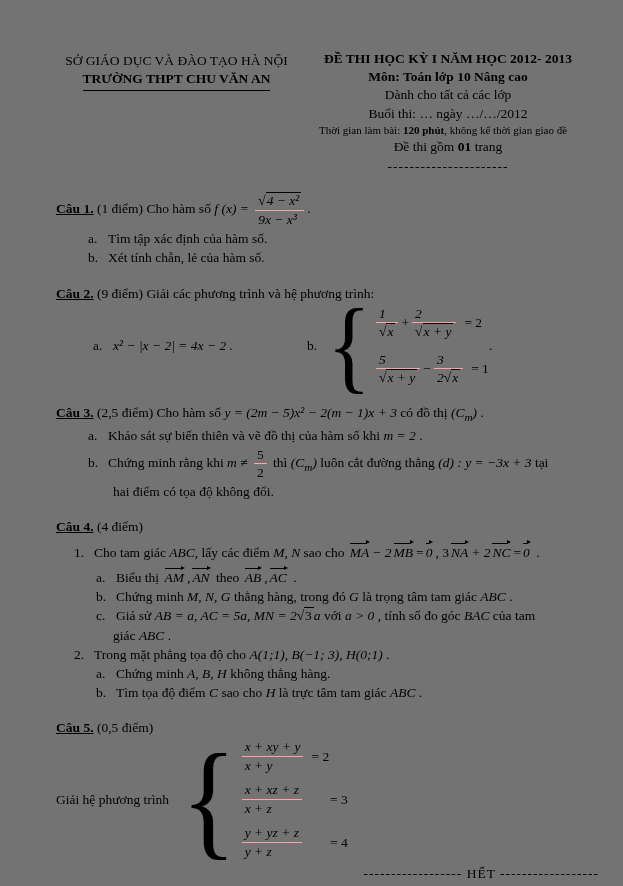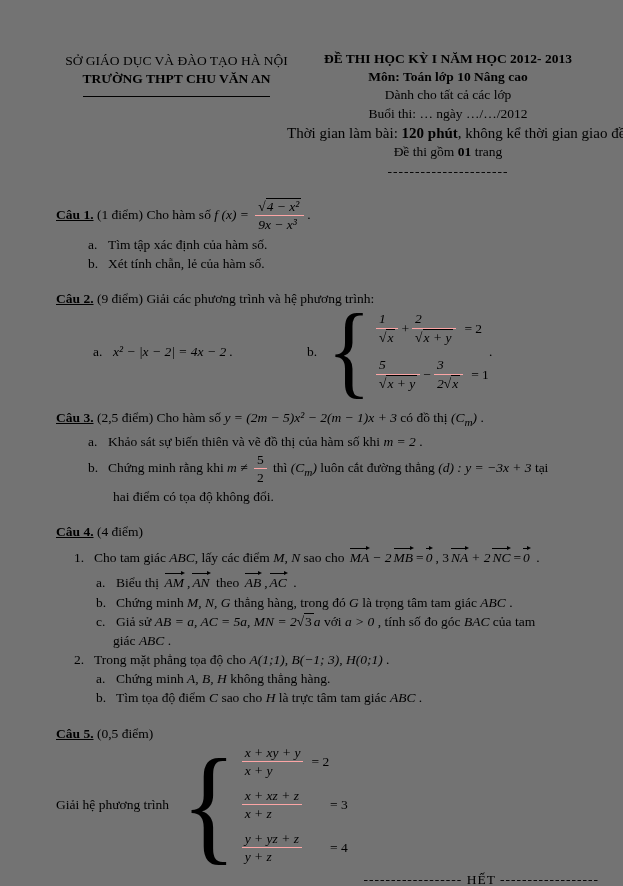--- a/index.html
+++ b/index.html
@@ -8,22 +8,22 @@
     font-family:"Liberation Serif","DejaVu Serif",serif;
     font-size:13.5px;color:#000;
   }
   .page{box-sizing:border-box;width:623px;height:886px;padding:50px 24px 0 56px;overflow:hidden;background:#737373;}
   .bold{font-weight:bold;}
   .cau{font-weight:bold;text-decoration:underline;}
   .m{font-style:italic;}
   .header{display:flex;}
   .h-left{width:256px;text-align:center;line-height:1.35;padding-top:2px;}
   .h-right{flex:1;text-align:center;line-height:1.35;}
-  .school{display:inline-block;border-bottom:1px solid #000;padding-bottom:8px;font-weight:bold;}
-  .line5{white-space:nowrap;width:312px;margin-left:-10px;font-size:15px;text-align:center;}
+  .school{display:inline-block;border-bottom:1px solid #000;padding-bottom:2px;font-weight:bold;}
+  .line5{white-space:nowrap;width:312px;margin-left:-10px;font-size:11px;text-align:center;}
   .divider{letter-spacing:1px;margin-top:2px;}
   .sec{margin-top:16px;line-height:1.42;}
   .it{margin-left:32px;}
   .it2{margin-left:18px;}
   .it3{margin-left:40px;}
   .lab{display:inline-block;min-width:20px;}
   .hang2{margin-left:57px;}
   
   .frac{display:inline-block;vertical-align:middle;line-height:1.15;margin:1px 3px;}
   .fn{display:block;padding:0 3px 1px;}

